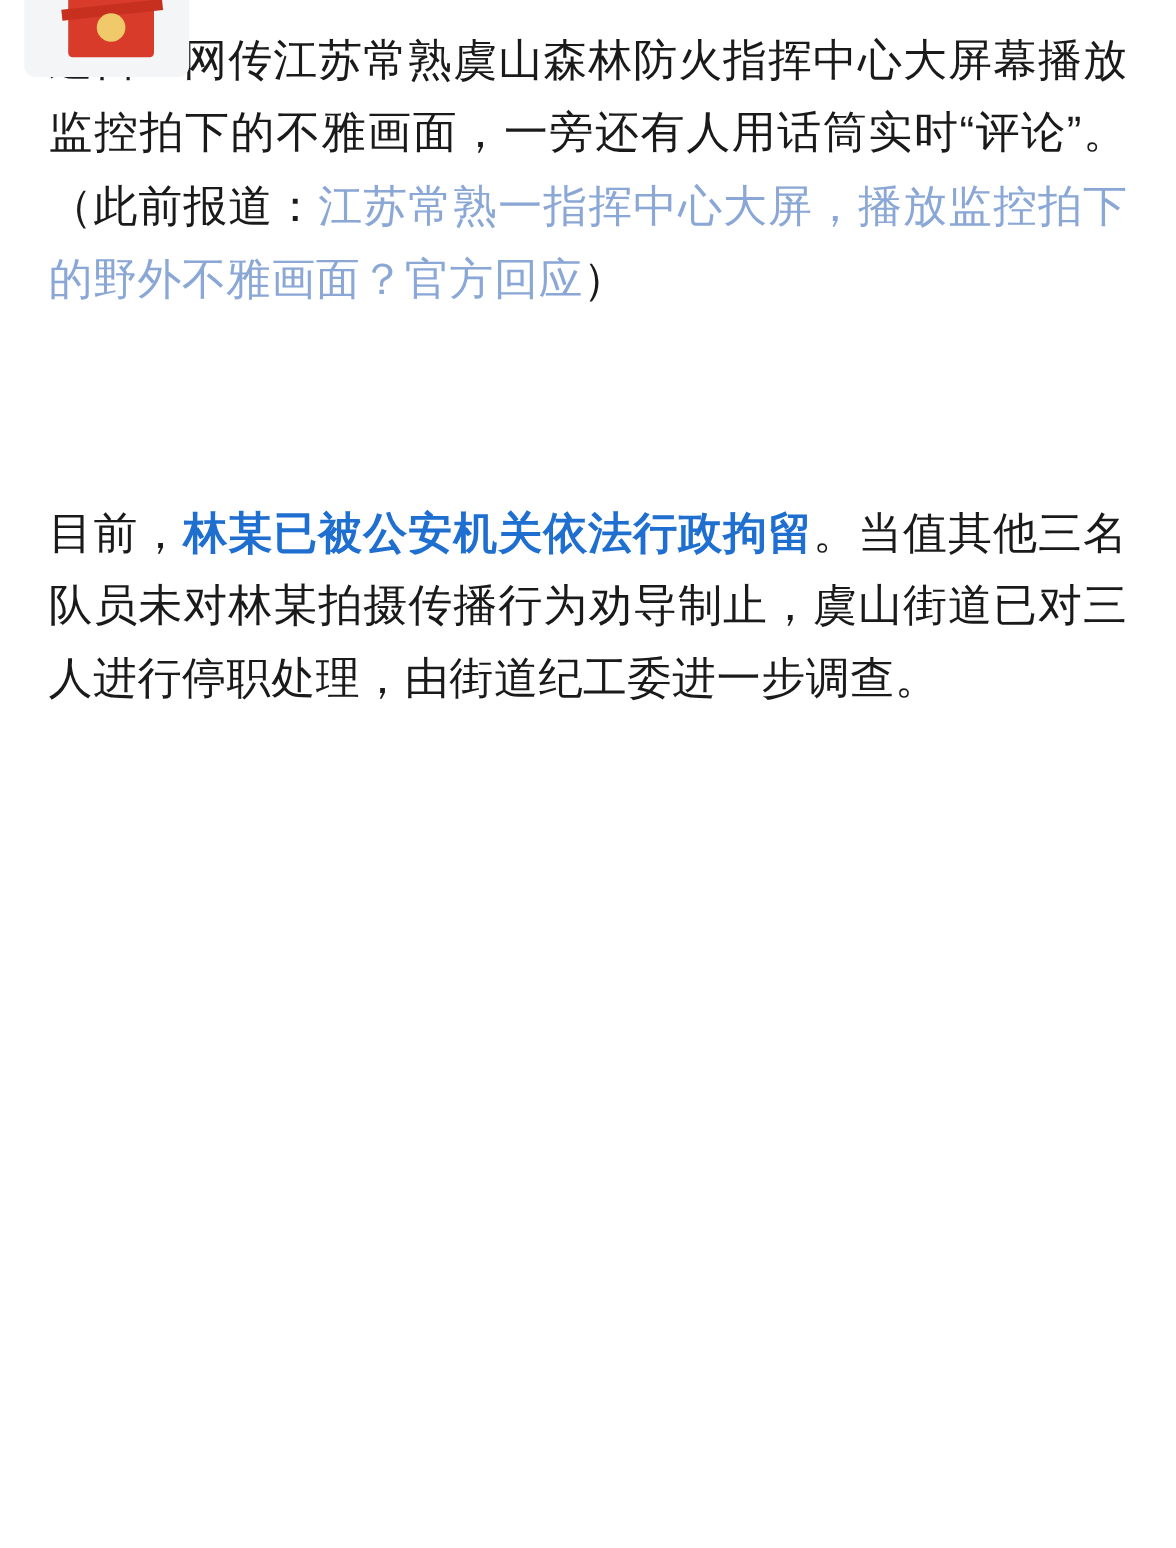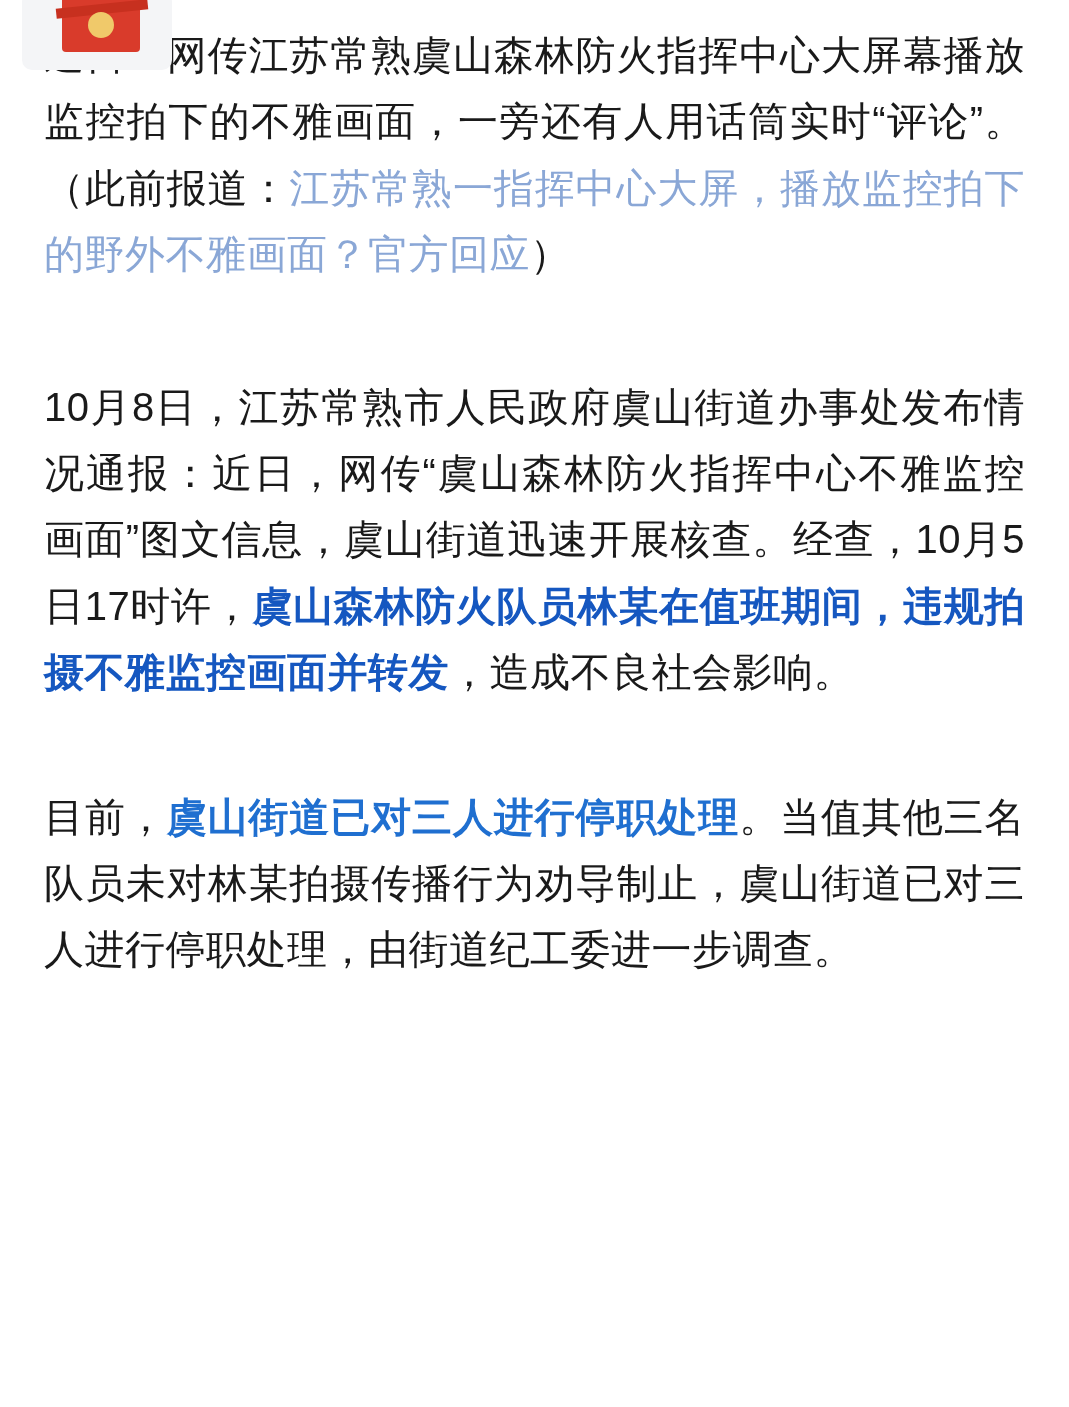--- a/index.html
+++ b/index.html
@@ -107,24 +107,21 @@
       <div class="slash"></div>
     </div>
   </div>
 
   <p class="para first">
     <span>近日：网传江苏常熟虞山森林防火指挥中心大屏幕播放监控拍下的不雅画面，一旁还有人用话筒实时“评论”。（此前报道：</span><span class="link">江苏常熟一指挥中心大屏，播放监控拍下的野外不雅画面？官方回应</span><span>）</span>
   </p>
 
   <div class="gap-lg"></div>
 
-  <p class="para">
-    <span>10月8日，江苏常熟市人民政府虞山街道办事处发布情况通报：近日，网传“虞山森林防火指挥中心不雅监控画面”图文信息，虞山街道迅速开展核查。经查，10月5日17时许，</span><span class="hl">虞山森林防火队员林某在值班期间，违规拍摄不雅监控画面并转发</span><span>，造成不良社会影响。</span>
-  </p>
 
   <div class="gap-md"></div>
 
   <p class="para">
-    <span>目前，</span><span class="hl2">虞山街道已对三人进行停职处理</span><span>。当值其他三名队员未对林某拍摄传播行为劝导制止，虞山街道已对三人进行停职处理，由街道纪工委进一步调查。</span>
+    <span>目前，</span><span class="hl2">林某已被公安机关依法行政拘留</span><span>。当值其他三名队员未对林某拍摄传播行为劝导制止，虞山街道已对三人进行停职处理，由街道纪工委进一步调查。</span>
   </p>
 
   <div class="clip-bottom"></div>
 </div>
 
 </body></html>

